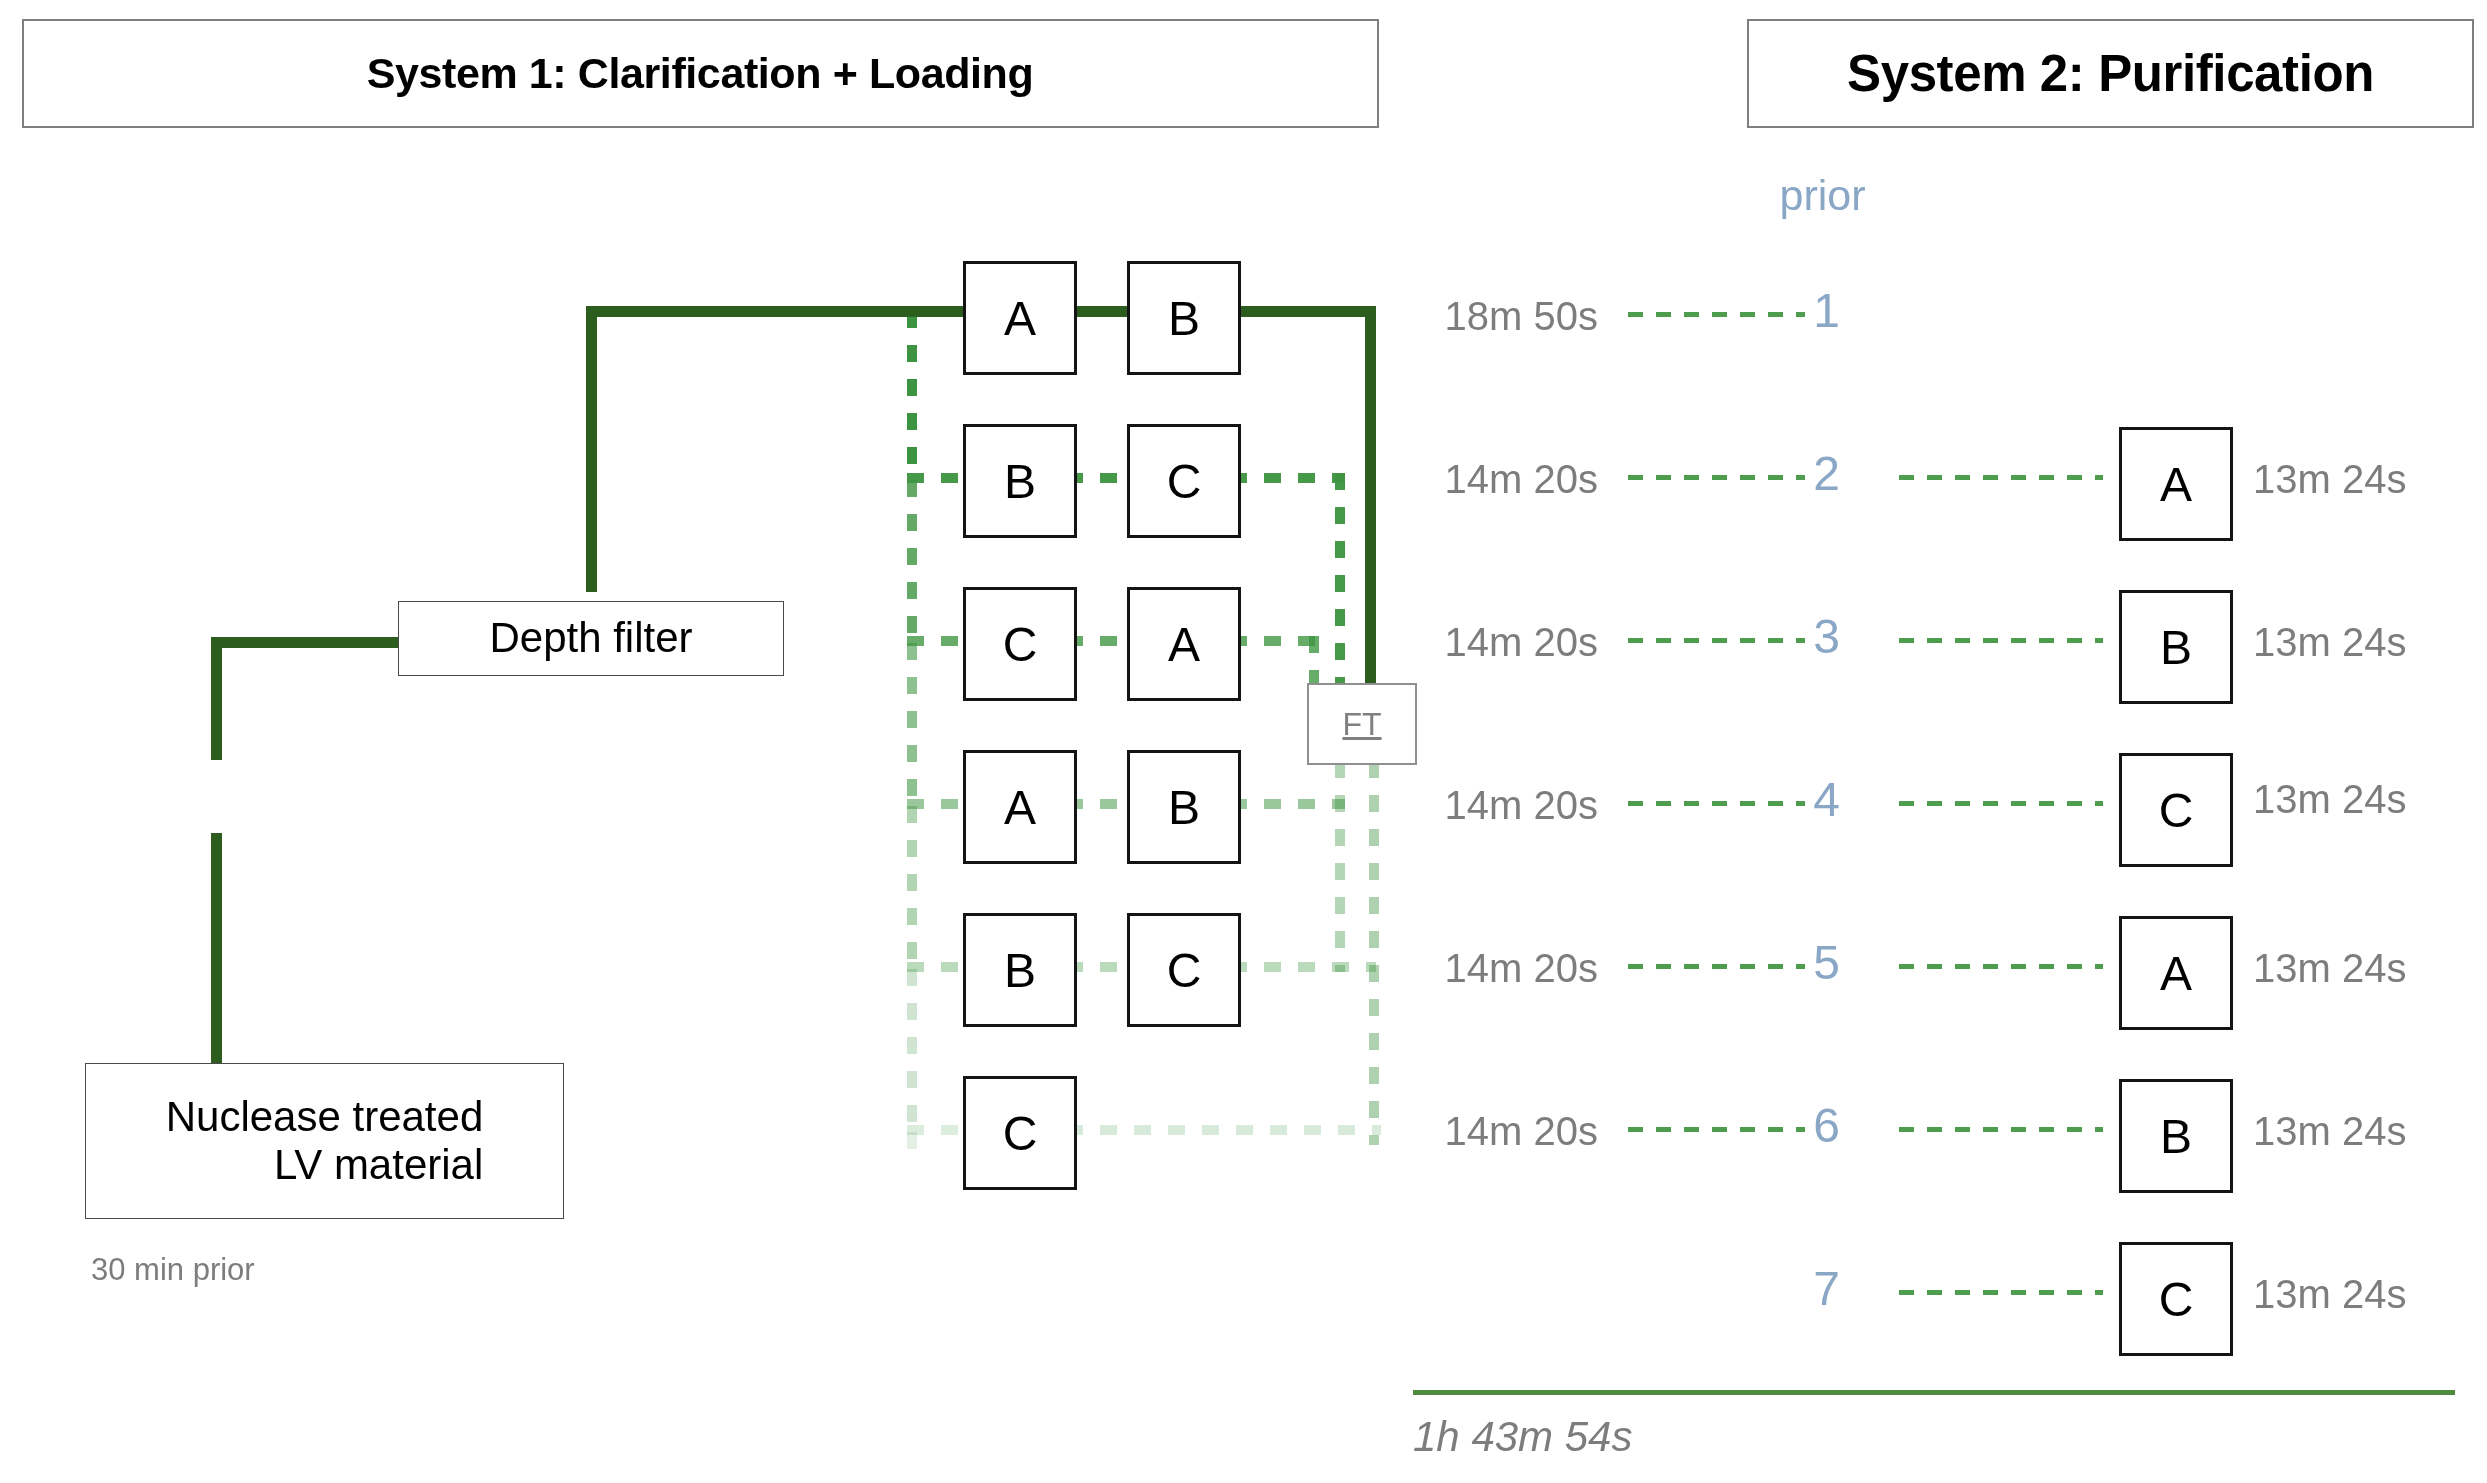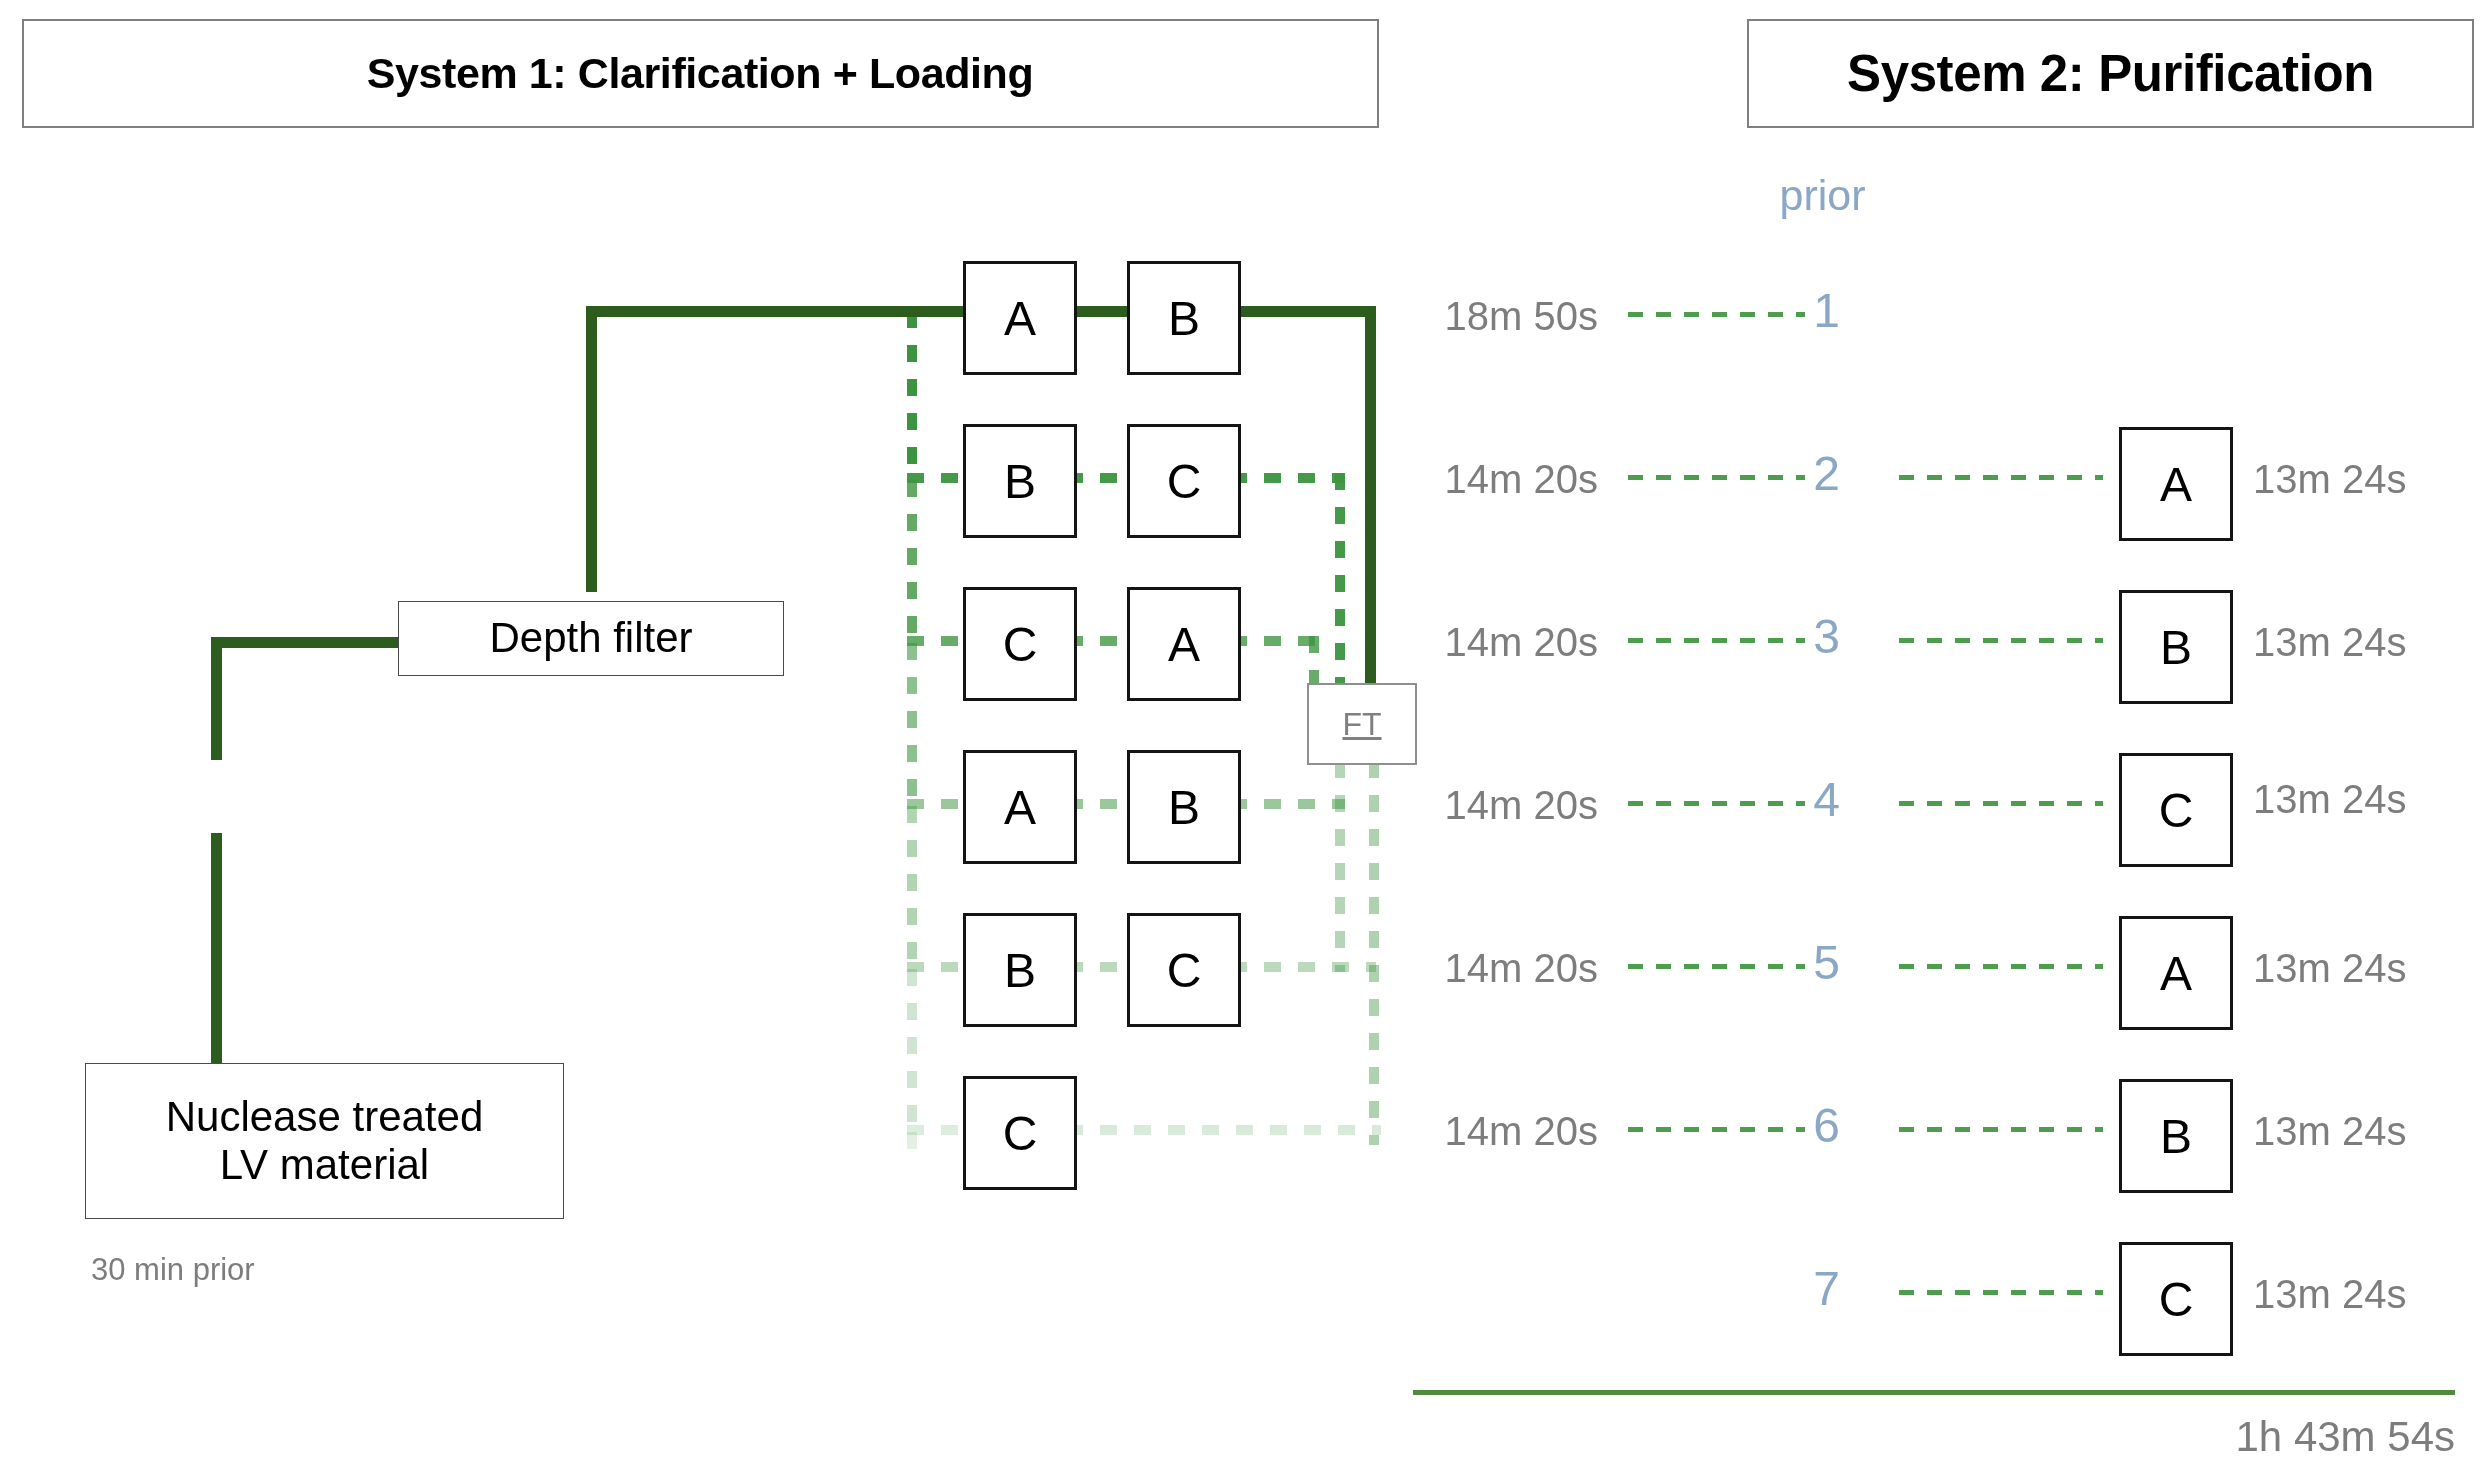--- a/index.html
+++ b/index.html
@@ -114,24 +114,25 @@
 
   #totalrule{
     position:absolute;
     left:1413px; top:1390px; width:1042px; height:5.4px;
     background:#4f8a3f;
     z-index:4;
   }
   #totaltext{
     position:absolute;
     left:1413px; top:1413px; width:1042px;
-    text-align:right;
+    text-align:left;
     font-size:42px;
     color:#7d7d7d;
     z-index:5;
+    font-style:italic;
   }
   #priorlabel{
     position:absolute;
     left:91px; top:1252px;
     font-size:31px;
     color:#7d7d7d;
     z-index:5;
   }
 </style>
 </head>
@@ -152,21 +153,21 @@
 
   <div class="pipe" style="left:586px; top:306px; width:378px; height:10.8px;"></div>
 
   <div class="pipe" style="left:1066px; top:306px; width:62px; height:10.8px;"></div>
 
   <div class="pipe" style="left:1230px; top:306px; width:146px; height:10.8px;"></div>
 
   <div class="pipe" style="left:1365px; top:306px; width:10.8px; height:381px;"></div>
 
   <div class="pbox" style="left:85px; top:1063px; width:477px; height:154px;">
-    <span style="white-space:pre-line;">Nuclease treated
+    <span style="white-space:pre-line;text-align:right;">Nuclease treated
 LV material</span>
   </div>
 
 
   <div class="pbox" style="left:398px; top:592px; width:384px; height:73px;margin-top:9px;">
     <span>Depth filter</span>
   </div>
 
   <div id="priorlabel">30 min prior</div>
 

